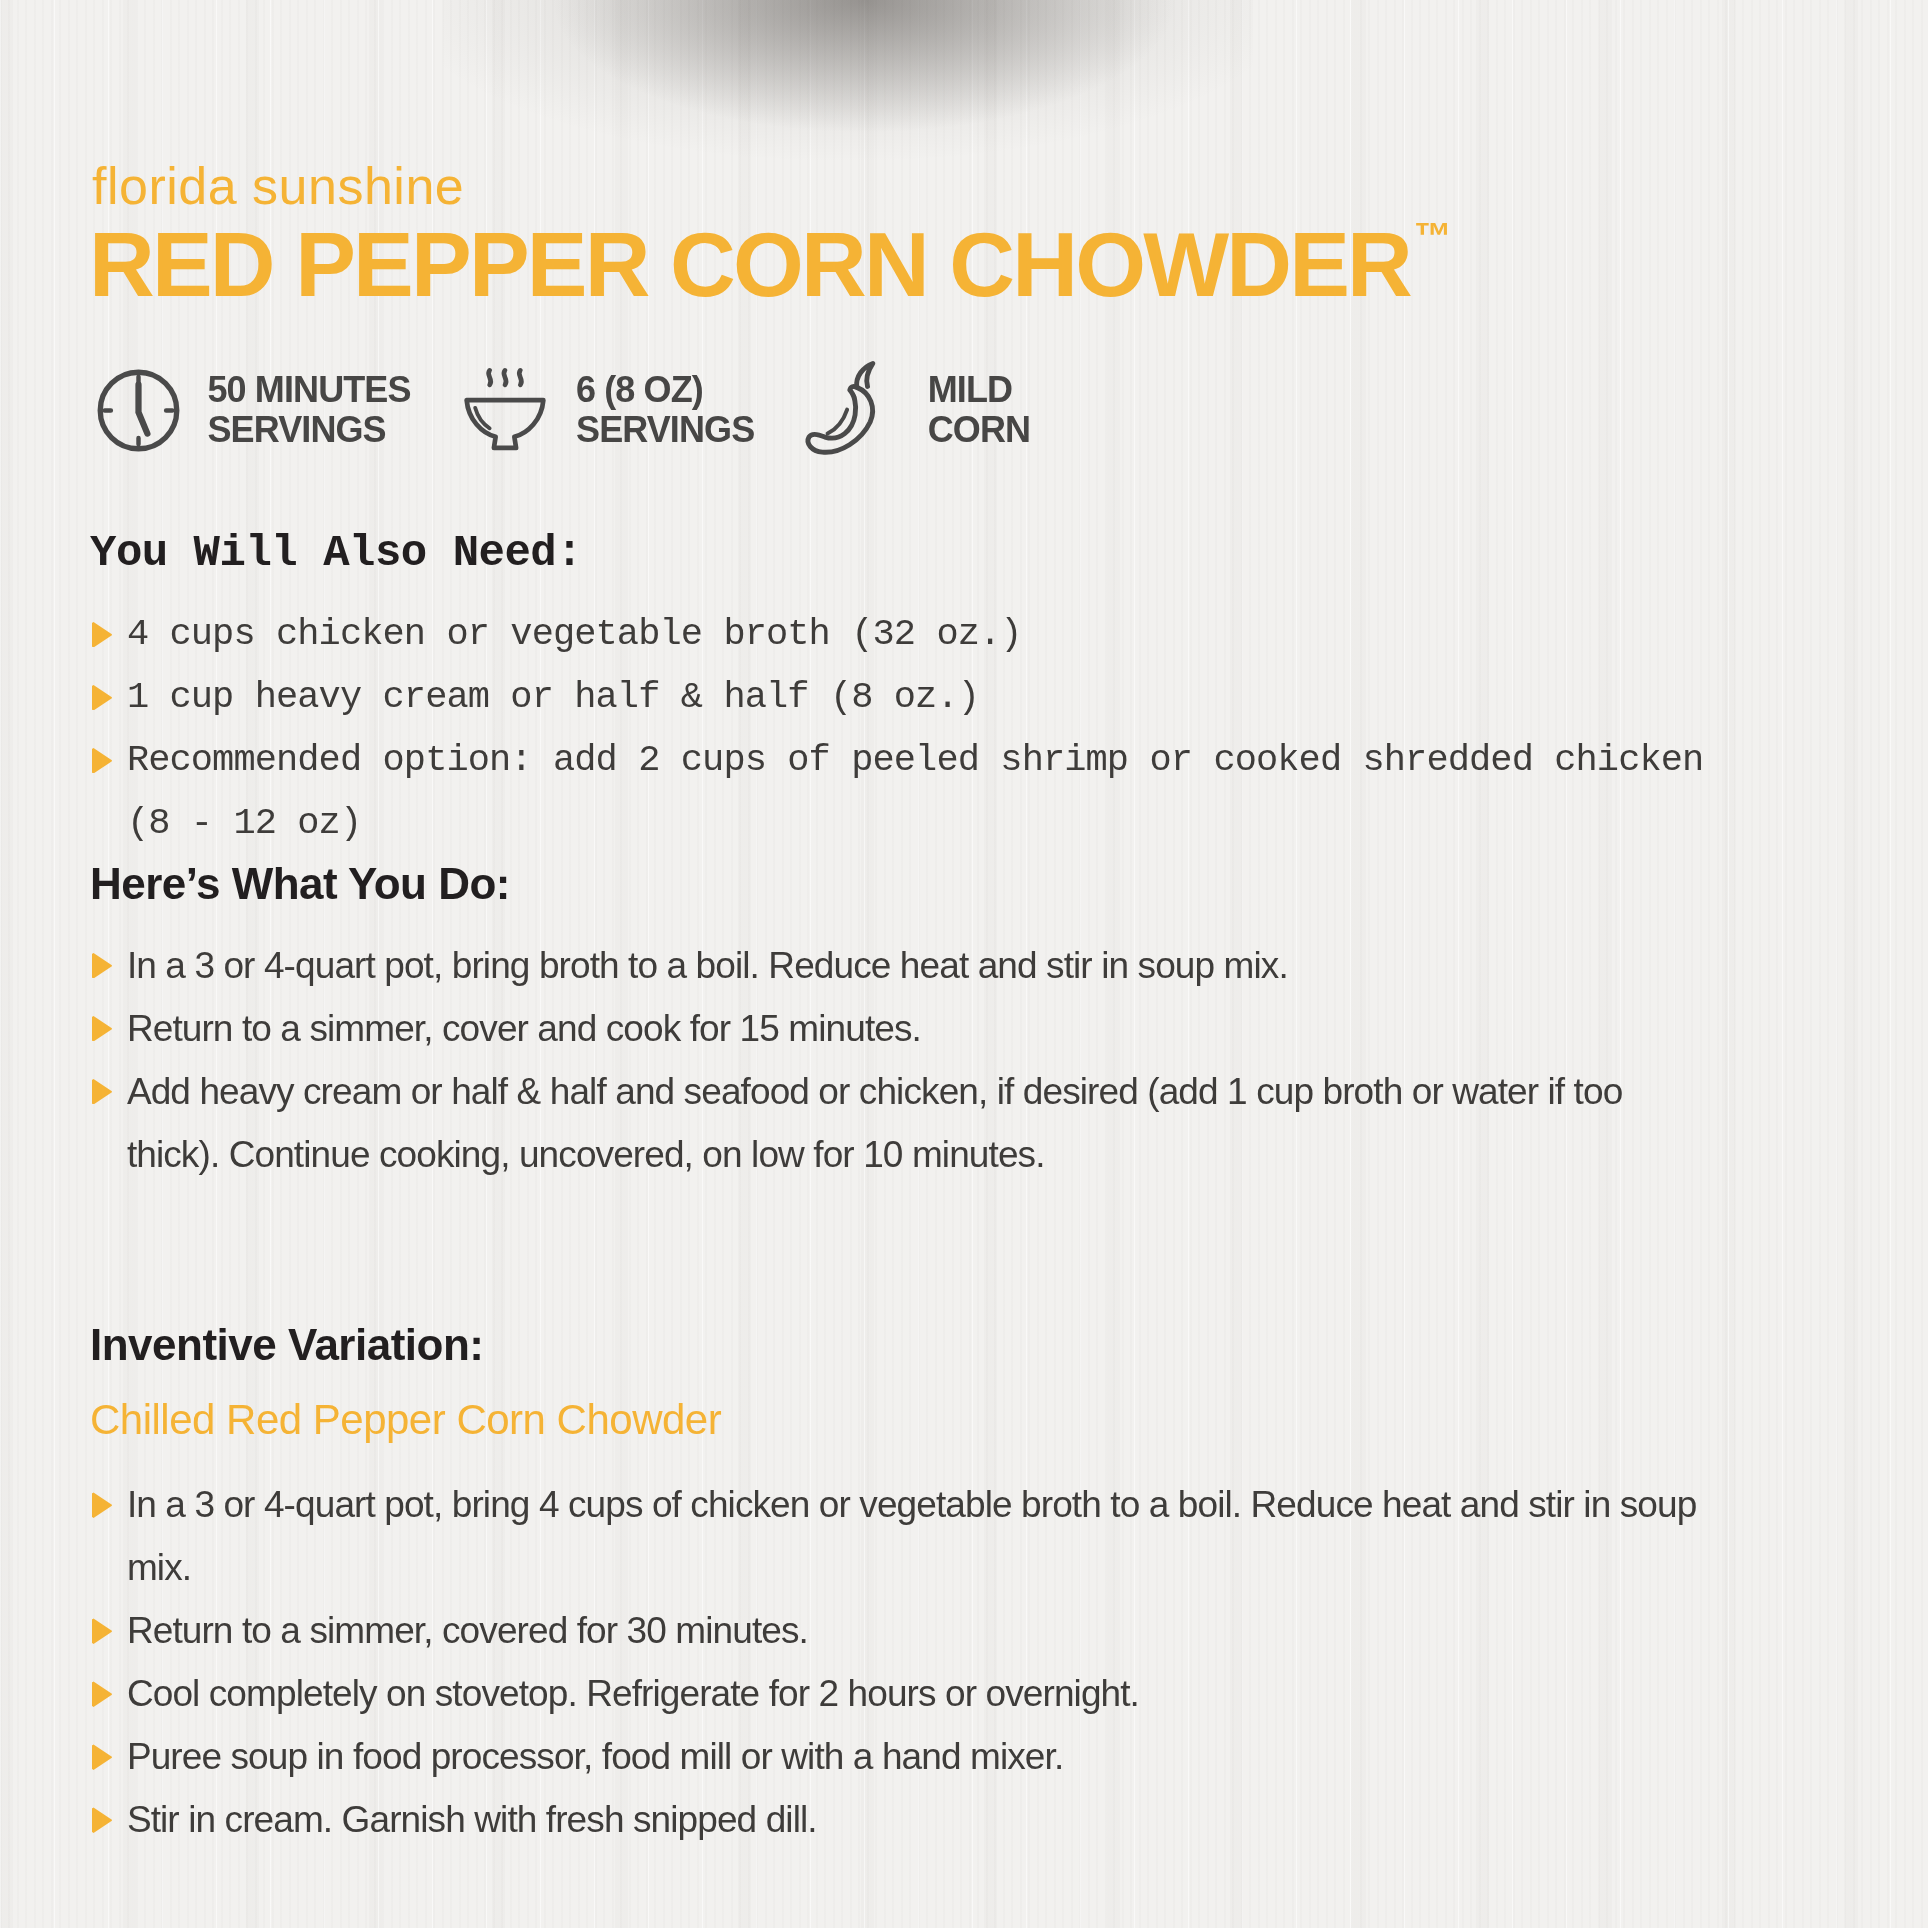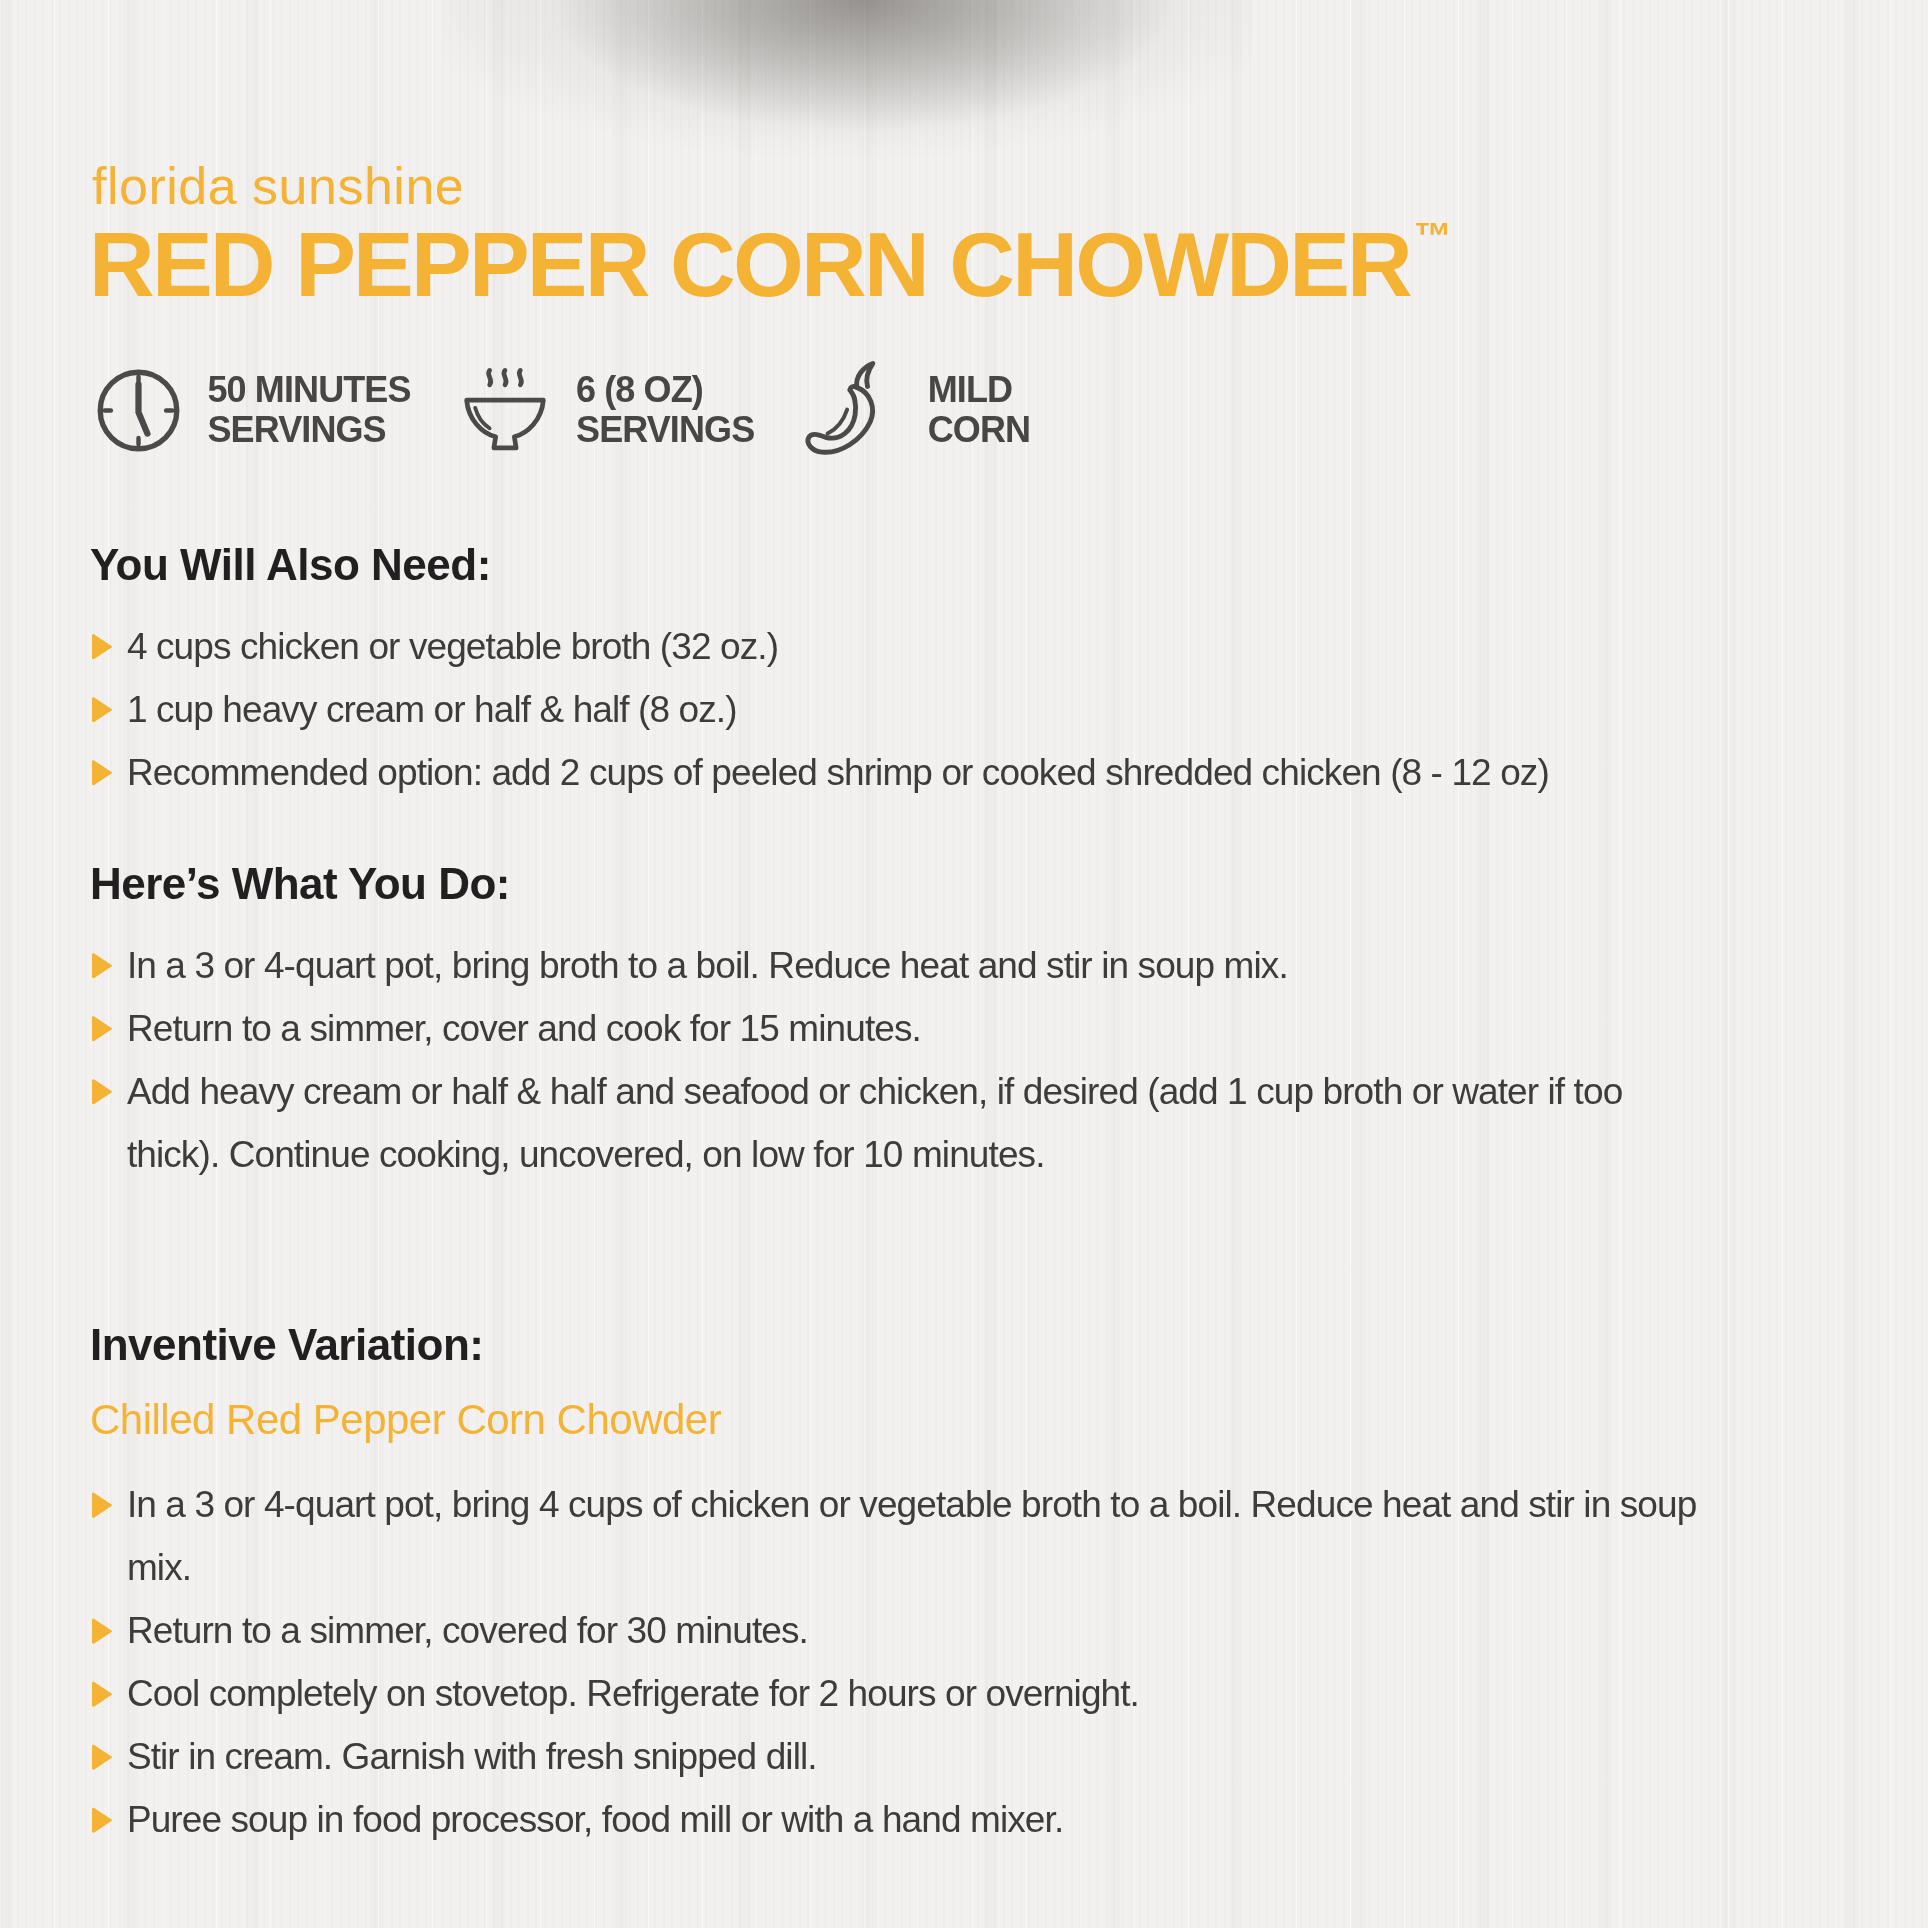--- a/index.html
+++ b/index.html
@@ -41,21 +41,21 @@
     display:flex; align-items:center; gap:47px;
   }
   .stat { display:flex; align-items:center; gap:24.5px; }
   .stat svg { display:block; }
   .stat .label {
     font-size:36px; font-weight:700; color:#474645;
     line-height:40px; letter-spacing:-0.9px;
   }
 
   .section { position:absolute; left:90px; right:113px; }
-  .section-need { top:540px; }
+  .section-need { top:528px;font-family:Liberation Mono, monospace; }
   .section-directions { top:859px; }
   .section-variation { top:1320px; }
 
   .section h2 {
     font-size:44px; font-weight:700; color:#221f20;
     letter-spacing:-0.5px; line-height:1.15; margin:0 0 24.5px 0;
   }
   .subheading {
     font-size:42px; font-weight:500; color:#F5B335;
     letter-spacing:-0.5px; line-height:1.2; margin:0 0 28px 0;
@@ -177,21 +177,21 @@
     <li>
         <span class="bullet"></span>
         <span class="item-text">Return to a simmer, covered for 30 minutes.</span>
       </li>
     <li>
         <span class="bullet"></span>
         <span class="item-text">Cool completely on stovetop. Refrigerate for 2 hours or overnight.</span>
       </li>
     <li>
         <span class="bullet"></span>
-        <span class="item-text">Stir in cream. Garnish with fresh snipped dill.</span>
+        <span class="item-text">Puree soup in food processor, food mill or with a hand mixer.</span>
       </li>
     <li>
         <span class="bullet"></span>
-        <span class="item-text">Puree soup in food processor, food mill or with a hand mixer.</span>
+        <span class="item-text">Stir in cream. Garnish with fresh snipped dill.</span>
       </li>
   </ul>
 </div>
 
 
 </body></html>

